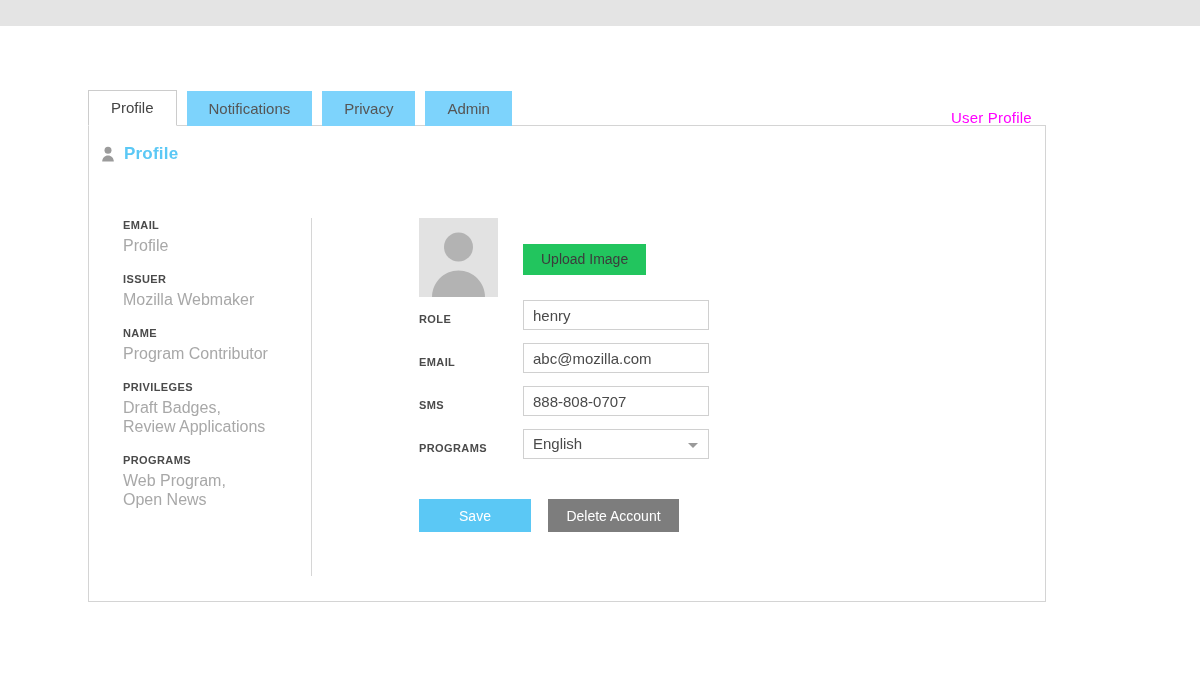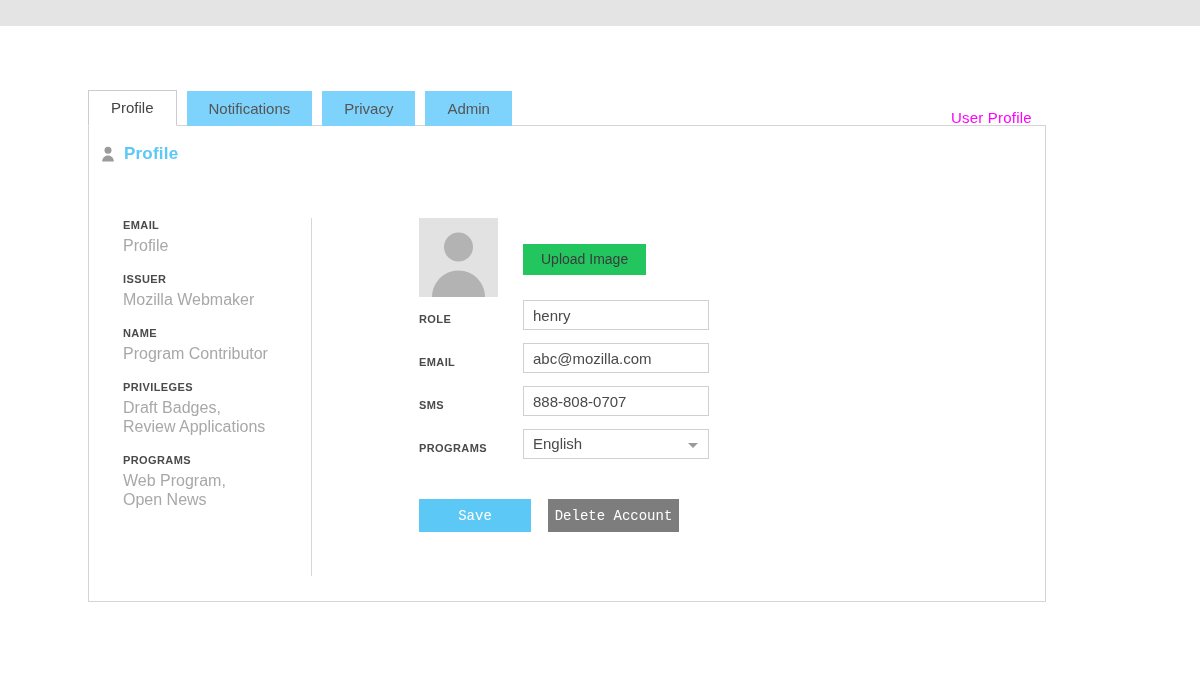--- a/index.html
+++ b/index.html
@@ -230,21 +230,21 @@
   .btn {
     height: 33px;
     line-height: 33px;
     border: 0;
     color: #ffffff;
     font-size: 14px;
     cursor: pointer;
     position: absolute;
     top: 0;
     text-align: center;
-    font-family: Liberation Mono, monospace;
+    font-family: Liberation Sans, sans-serif;
   }
   .btn-save {
     left: 0;
     width: 112px;
     background: #5bc8f5;
   }
   .btn-delete {
     left: 129px;
     width: 131px;
     background: #7d7d7d;

